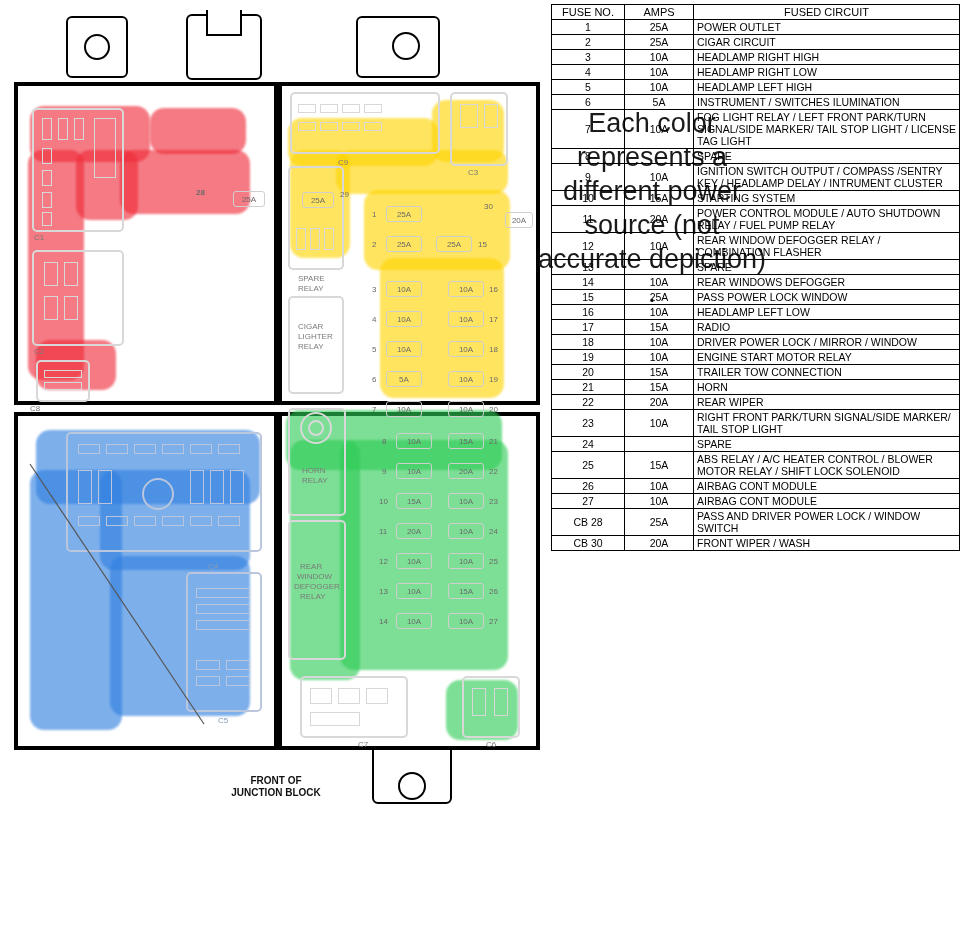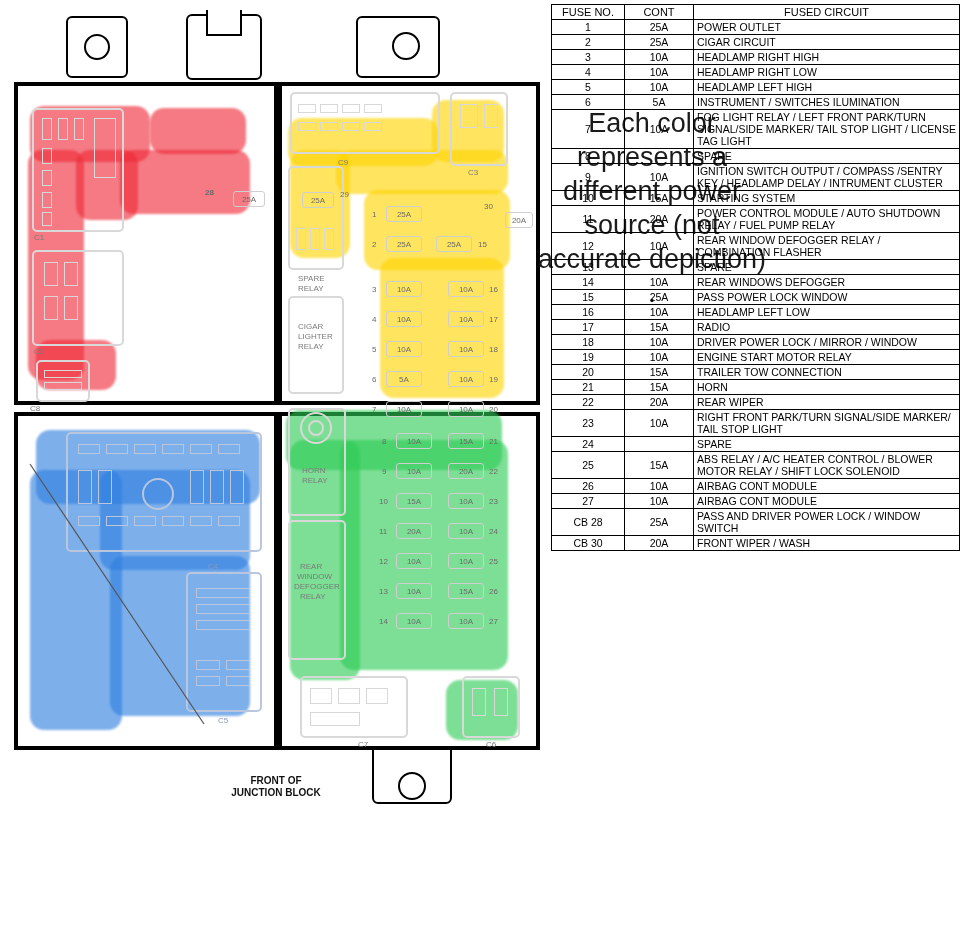--- a/index.html
+++ b/index.html
@@ -107,21 +107,21 @@
     <div class="pin" style="left:64px;top:262px;width:14px;height:24px;"></div>
     <div class="pin" style="left:44px;top:296px;width:14px;height:24px;"></div>
     <div class="pin" style="left:64px;top:296px;width:14px;height:24px;"></div>
     <div class="lbl" style="left:34px;top:347px;">C2</div>
 
     <div class="conn" style="left:36px;top:360px;width:54px;height:42px;"></div>
     <div class="pin" style="left:44px;top:370px;width:38px;height:8px;"></div>
     <div class="pin" style="left:44px;top:382px;width:38px;height:8px;"></div>
     <div class="lbl" style="left:30px;top:404px;">C8</div>
 
-    <div class="num" style="left:205px;top:188px;font-weight:bold;">28</div>
+    <div class="num" style="left:196px;top:188px;font-weight:bold;">28</div>
     <div class="fuse" style="left:233px;top:191px;width:32px;height:16px;line-height:15px;">25A</div>
 
     <div class="conn" style="left:290px;top:92px;width:150px;height:62px;"></div>
     <div class="pin" style="left:298px;top:104px;width:18px;height:9px;"></div>
     <div class="pin" style="left:320px;top:104px;width:18px;height:9px;"></div>
     <div class="pin" style="left:342px;top:104px;width:18px;height:9px;"></div>
     <div class="pin" style="left:364px;top:104px;width:18px;height:9px;"></div>
     <div class="pin" style="left:298px;top:122px;width:18px;height:9px;"></div>
     <div class="pin" style="left:320px;top:122px;width:18px;height:9px;"></div>
     <div class="pin" style="left:342px;top:122px;width:18px;height:9px;"></div>
@@ -282,21 +282,21 @@
     </div>
   </div>
 
   <div class="anno" style="left:536px;top:106px;width:232px;">Each color represents a different power source (not accurate depiction) .</div>
 
   <div id="tablewrap">
     <table>
       <thead>
         <tr>
           <th style="width:66px;text-align:center;">FUSE NO.</th>
-          <th style="width:62px;">CONT</th>
+          <th style="width:62px;">AMPS</th>
           <th>FUSED CIRCUIT</th>
         </tr>
       </thead>
       <tbody id="tbody">
           <tr>
             <td class="c">1</td>
             <td class="a">25A</td>
             <td class="d">POWER OUTLET</td>
           </tr>
           <tr>

